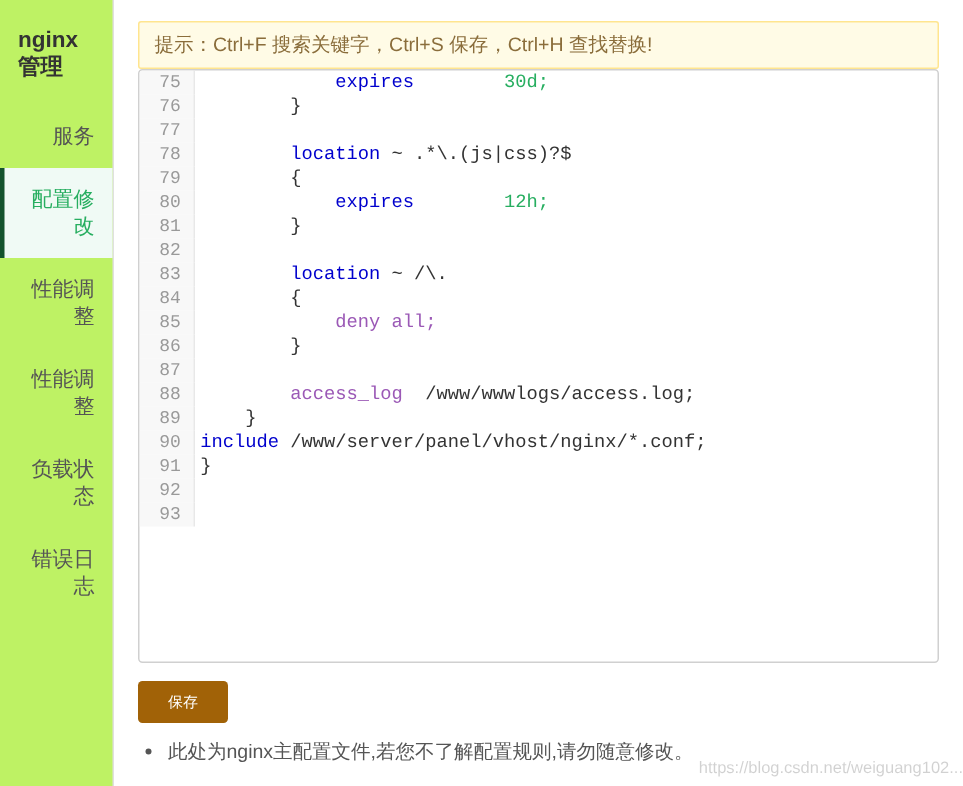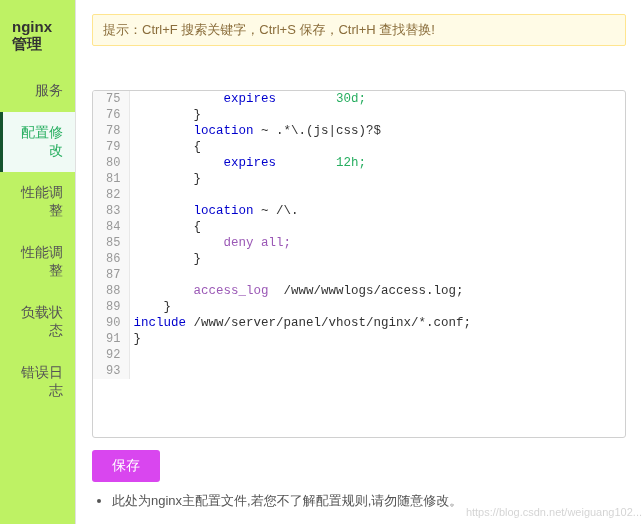--- a/index.html
+++ b/index.html
@@ -66,21 +66,20 @@
     .code-editor {
       flex: 1;
       border: 1px solid #d0d0d0;
       border-radius: 3px;
       overflow-y: auto;
       background: #fff;
       font-family: "Consolas", "Courier New", monospace;
       font-size: 13px;
       margin-bottom: 12px;
       position: relative;
-      margin-top: 44px;
     }
 
     .code-table {
       width: 100%;
       border-collapse: collapse;
     }
 
     .line-num {
       width: 36px;
       text-align: right;
@@ -105,25 +104,25 @@
     .kw-blue { color: #0000cd; } 
     .kw-purple { color: #9b59b6; } 
     .kw-green { color: #27ae60; }
 
     
     .code-editor::-webkit-scrollbar { width: 8px; }
     .code-editor::-webkit-scrollbar-thumb { background: #ccc; border-radius: 4px; }
 
     
     .save-button {
-      background: #d946ef;
+      background: #a16207;
       color: #fff;
       border: none;
       padding: 7px 20px;
-      font-size: 14px;
+      font-size: 10px;
       border-radius: 3px;
       cursor: pointer;
       align-self: flex-start;
       margin-bottom: 10px;
     }
 
     
     .footer-note {
       font-size: 13px;
       color: #555;
@@ -164,20 +163,24 @@
       <tbody id="code-body">
           <tr>
             <td class="line-num">75</td>
             <td class="line-code">            <span class="kw-blue">expires</span>        <span class="kw-green">30d;</span></td>
           </tr>
           <tr>
             <td class="line-num">76</td>
             <td class="line-code">        }</td>
           </tr>
           <tr>
+            <td class="line-num">77</td>
+            <td class="line-code">&nbsp;</td>
+          </tr>
+          <tr>
             <td class="line-num">78</td>
             <td class="line-code">        <span class="kw-blue">location</span> ~ .*\.(js|css)?$</td>
           </tr>
           <tr>
             <td class="line-num">79</td>
             <td class="line-code">        {</td>
           </tr>
           <tr>
             <td class="line-num">80</td>
             <td class="line-code">            <span class="kw-blue">expires</span>        <span class="kw-green">12h;</span></td>

